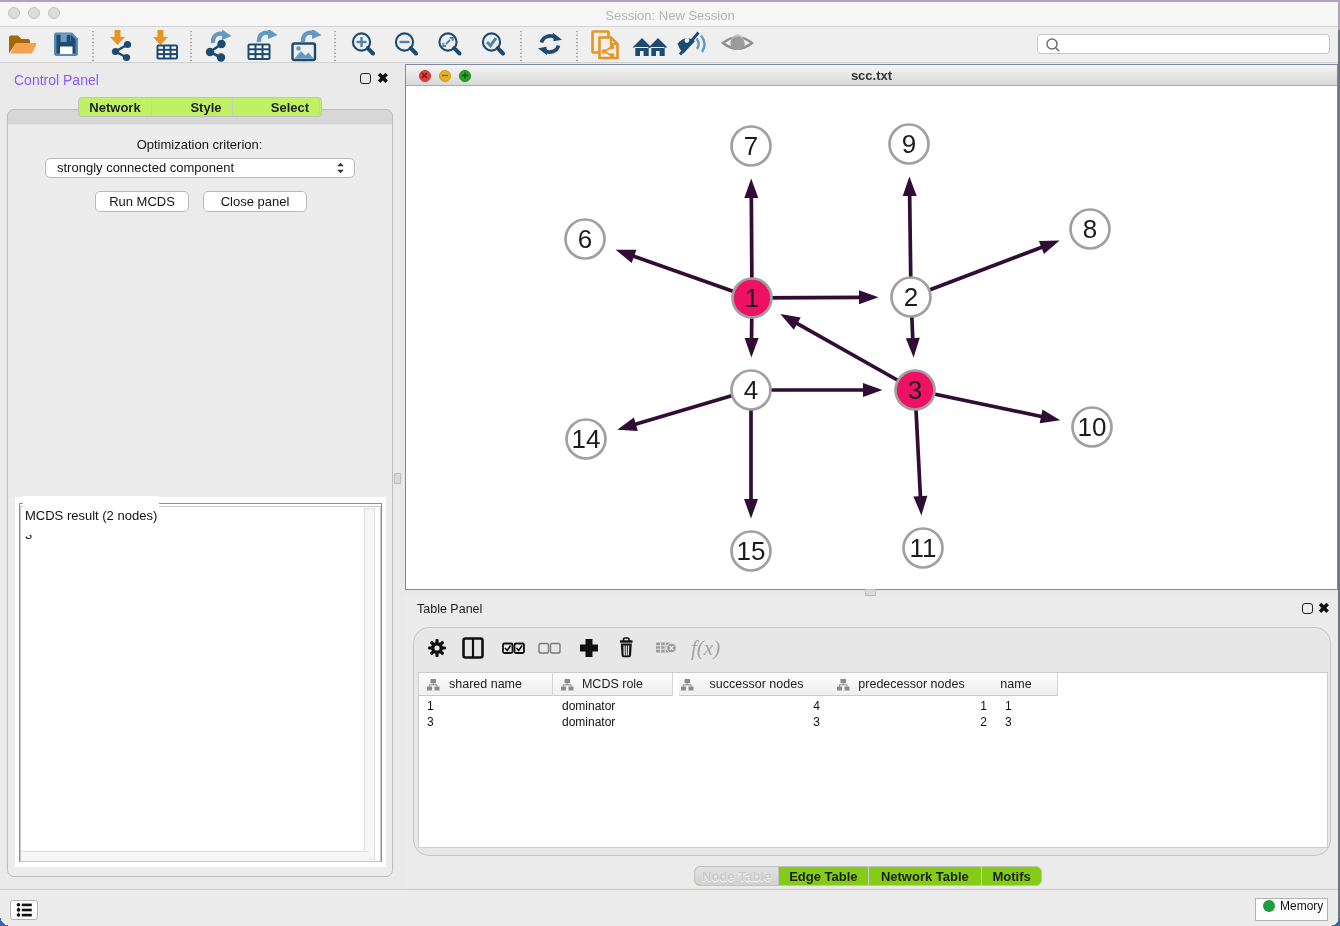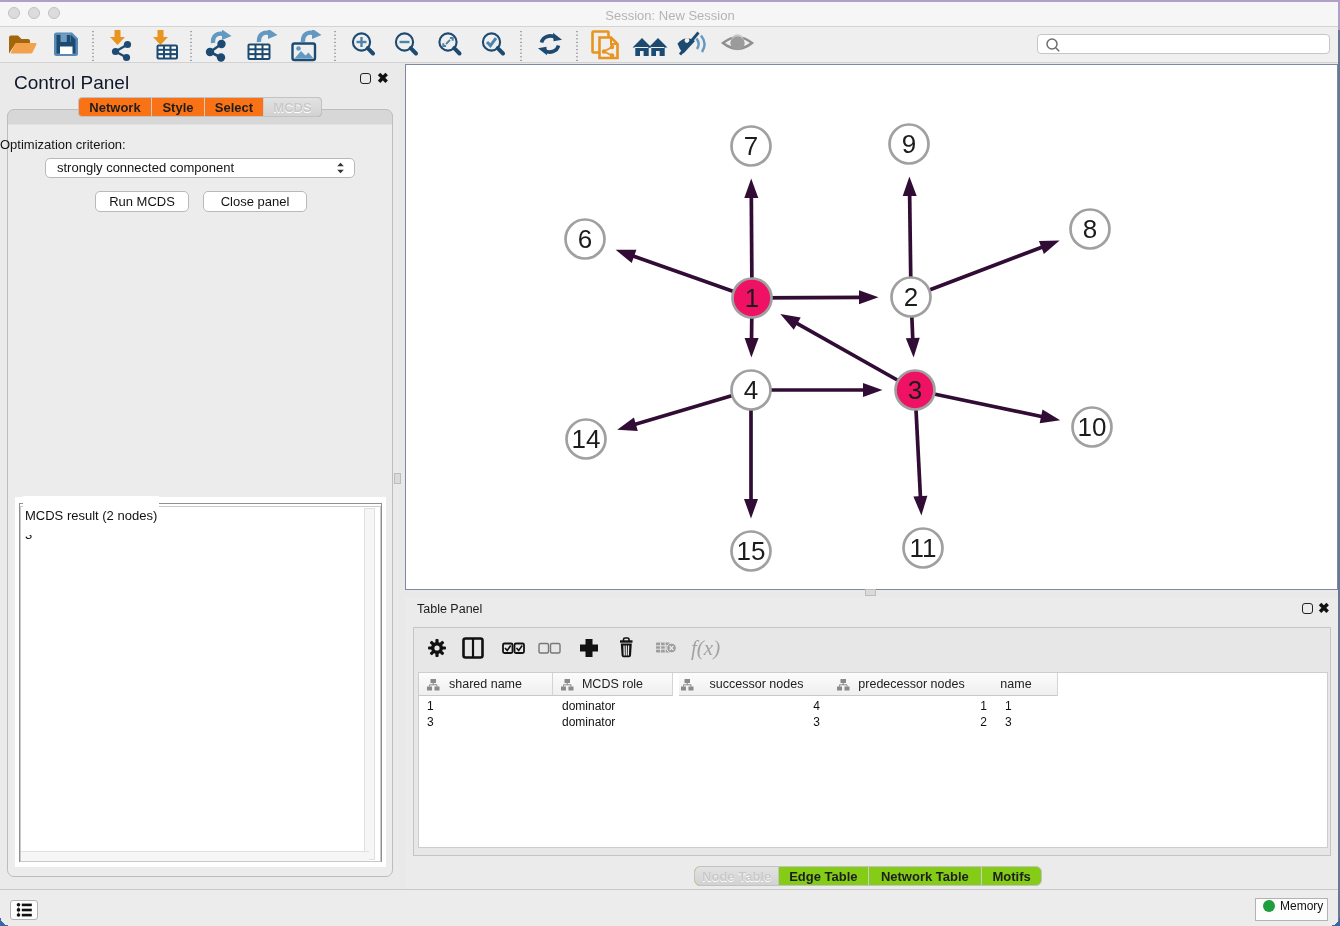--- a/index.html
+++ b/index.html
@@ -6,44 +6,44 @@
 html,body { width:1340px; height:926px; overflow:hidden; }
 body { font-family:"Liberation Sans", sans-serif; background:#e9e9e9; position:relative; }
 .abs { position:absolute; }
 #titlebar { left:0; top:0; width:1340px; height:27px; background:#f6f6f6; border-top:2px solid #b1a0c6; border-bottom:1px solid #d3d3d3; }
 .tl { position:absolute; top:5px; width:12px; height:12px; border-radius:50%; background:#dcdcdc; border:1px solid #c3c3c3; }
 #apptitle { position:absolute; left:0; right:0; top:6px; text-align:center; font-size:13px; color:#b4b4b4; }
 #toolbar { left:0; top:27px; width:1340px; height:36px; background:#efefef; border-bottom:1px solid #d2d2d2; }
 #searchbox { position:absolute; left:1037px; top:7px; width:293px; height:20px; background:#fff; border:1px solid #c6c6c6; border-radius:4px; }
 
 #cpanel { left:0; top:63px; width:399px; height:826px; background:#eaeaea; }
-#cphead { position:absolute; left:14px; top:9px; font-size:19px; color:#0f172a; }
+#cphead { position:absolute; left:14px; top:9px; font-size:14px; color:#8b5cf6; }
 .floatbtn { position:absolute; width:11px; height:11px; border:1.5px solid #222; border-radius:3px; background:transparent; }
 .closex { position:absolute; font-size:14px; font-weight:bold; color:#111; }
 #tabpane { position:absolute; left:7px; top:46px; width:386px; height:768px; border:1px solid #bdbdbd; border-radius:7px; background:linear-gradient(#d7d7d7 0px, #d7d7d7 14px, #ececec 15px); }
-#tabs { position:absolute; left:78px; top:34px; width:244px; height:20px; display:flex; background:#f97316; border:1px solid #c2c2c2; border-radius:4px; overflow:hidden; z-index:3; }
+#tabs { position:absolute; left:78px; top:34px; width:244px; height:20px; display:flex; background:#bef264; border:1px solid #c2c2c2; border-radius:4px; overflow:hidden; z-index:3;gap:28px; }
 #tabs .tab { flex:none; text-align:center; font-size:13px; font-weight:bold; color:#1e1e1e; line-height:19px; border-right:1px solid #cccccc; }
 #tabs .tab:last-child { border-right:none; background:linear-gradient(#e2e2e2,#d2d2d2); color:#c9c9c9; text-shadow:0 1px 0 #fff; }
-#optlabel { position:absolute; left:0; width:399px; top:74px; text-align:left; font-size:13px; color:#141414; }
+#optlabel { position:absolute; left:0; width:399px; top:74px; text-align:center; font-size:13px; color:#141414; }
 #combo { position:absolute; left:45px; top:95px; width:310px; height:20px; background:#fff; border:1px solid #b9b9b9; border-radius:5px; font-size:13px; color:#141414; line-height:18px; padding-left:11px; }
 .btn { position:absolute; top:128px; height:21px; background:#fff; border:1px solid #b9b9b9; border-radius:5px; font-size:13px; color:#141414; text-align:center; line-height:19px; }
 #groupwrap { position:absolute; left:15px; top:434px; width:371px; height:370px; background:#fff; }
 #groupborder { position:absolute; left:4px; top:6px; right:4px; bottom:5px; border:1px solid #8f8f8f; }
 #grouplabel { position:absolute; left:8px; top:-1px; background:#fff; padding:12px 2px; font-size:13px; color:#111; }
 #mcdstext { position:absolute; left:5px; top:9px; right:5px; bottom:5px; background:#fff; border:1px solid #c9c9c9; font-size:13px; color:#111; line-height:16px; padding:4px 0 0 4px; }
 #mcdsscroll { position:absolute; left:349px; top:11px; width:11px; bottom:7px; background:#f6f6f6; border:1px solid #e0e0e0; }
 
 #netwin { left:405px; top:64px; width:933px; height:526px; border:1px solid #7c89a2; background:#fff; }
 #nettitle { position:absolute; left:0; top:0; width:100%; height:21px; background:linear-gradient(#f5f5f5,#d8d8d8); border-bottom:1px solid #ababab; }
 #nettitle .t { position:absolute; width:100%; text-align:center; top:3px; font-size:13px; font-weight:bold; color:#333; }
 .light { position:absolute; top:4.5px; width:12px; height:12px; border-radius:50%; }
 
 #tpanel { left:405px; top:597px; width:935px; height:292px; background:#ebebeb; }
 #tphead { position:absolute; left:12px; top:5px; font-size:12.5px; color:#1c1c1c; }
-#tcontainer { position:absolute; left:8px; top:30px; width:918px; height:229px; background:#e7e7e7; border:1px solid #c5c5c5; border-radius:0; }
+#tcontainer { position:absolute; left:8px; top:30px; width:918px; height:229px; background:#e7e7e7; border:1px solid #c5c5c5; border-radius:16px; }
 #ttable { position:absolute; left:4px; top:44px; width:910px; height:176px; background:#fff; border:1px solid #cdcdcd; }
 .hcell { position:absolute; top:0; height:23px; background:linear-gradient(#fcfcfc,#efefef); border-right:1px solid #d4d4d4; border-bottom:1px solid #c9c9c9; font-size:12.5px; color:#222; text-align:center; line-height:23px; }
 .cell { position:absolute; font-size:12px; color:#111; height:16px; line-height:16px; }
 #ttabs { position:absolute; left:289px; top:269px; width:348px; height:20px; display:flex; background:#84cc16; border:1px solid #c2c2c2; border-radius:6px; overflow:hidden; }
 #ttabs .tab { text-align:center; font-size:13px; font-weight:bold; color:#1e1e1e; line-height:19px; border-right:1px solid #cccccc; }
 #ttabs .tab:first-child { background:linear-gradient(#e2e2e2,#d2d2d2); color:#c9c9c9; text-shadow:0 1px 0 #fff; border-right:1px solid #c4c4c4;}
 #ttabs .tab:last-child { border-right:none; }
 
 #statusbar { left:0; top:889px; width:1340px; height:37px; background:#ececec; border-top:1px solid #c9c9c9; }
 #listbtn { position:absolute; left:10px; top:10px; width:28px; height:20px; text-align:center; background:#fdfdfd; border:1px solid #b3b3b3; border-radius:3px; }
@@ -203,20 +203,39 @@
   <div class="btn" style="left:203px; width:104px;">Close panel</div>
   <div id="groupwrap">
     <div id="groupborder"></div>
     <div id="mcdstext">1<br>3</div>
     <div id="mcdsscroll"></div>
     <div style="position:absolute;left:6px;right:17px;bottom:6px;height:10px;background:#f6f6f6;border-top:1px solid #e0e0e0;"></div>
     <div id="grouplabel">MCDS result (2 nodes)</div>
   </div>
 </div>
 <div id="netwin" class="abs">
+  <div id="nettitle">
+    <div class="light" style="left:13px; background:#df4138; border:0.5px solid #b33;"></div>
+    <div class="light" style="left:33px; background:#e9ae29; border:0.5px solid #c90;"></div>
+    <div class="light" style="left:53px; background:#28a32c; border:0.5px solid #181;"></div>
+    <svg width="80" height="21" viewBox="0 0 80 21" style="position:absolute;left:7px;top:0;">
+      <g stroke-width="1.4" fill="none">
+      <g stroke="#7a1410">
+            <path d="M9 8 l5 5 M14 8 l-5 5"></path>
+          </g>
+      <g stroke="#8a6a00">
+            <path d="M29 10.5 l6 0"></path>
+          </g>
+      <g stroke="#0a5c10">
+            <path d="M49 10.5 l6 0 M52 7.5 l0 6"></path>
+          </g>
+      </g>
+    </svg>
+    <div class="t">scc.txt</div>
+  </div>
   <svg id="graph" width="931" height="503" viewBox="0 0 931 503" style="position:absolute; left:0; top:22px;" font-family="Liberation Sans, sans-serif">
 <line x1="346" y1="211" x2="345.3" y2="107.0" stroke="#310d35" stroke-width="3.7"></line>
 <polygon points="345.2,91.5 352.3,111.0 338.3,111.0" fill="#310d35"></polygon>
 <line x1="346" y1="211" x2="224.3" y2="168.0" stroke="#310d35" stroke-width="3.7"></line>
 <polygon points="209.6,162.8 230.4,162.7 225.7,175.9" fill="#310d35"></polygon>
 <line x1="346" y1="211" x2="457.0" y2="210.3" stroke="#310d35" stroke-width="3.7"></line>
 <polygon points="472.5,210.2 453.0,217.3 453.0,203.3" fill="#310d35"></polygon>
 <line x1="346" y1="211" x2="345.5" y2="255.0" stroke="#310d35" stroke-width="3.7"></line>
 <polygon points="345.4,270.5 338.6,250.9 352.6,251.1" fill="#310d35"></polygon>
 <line x1="505" y1="210" x2="503.6" y2="105.0" stroke="#310d35" stroke-width="3.7"></line>

